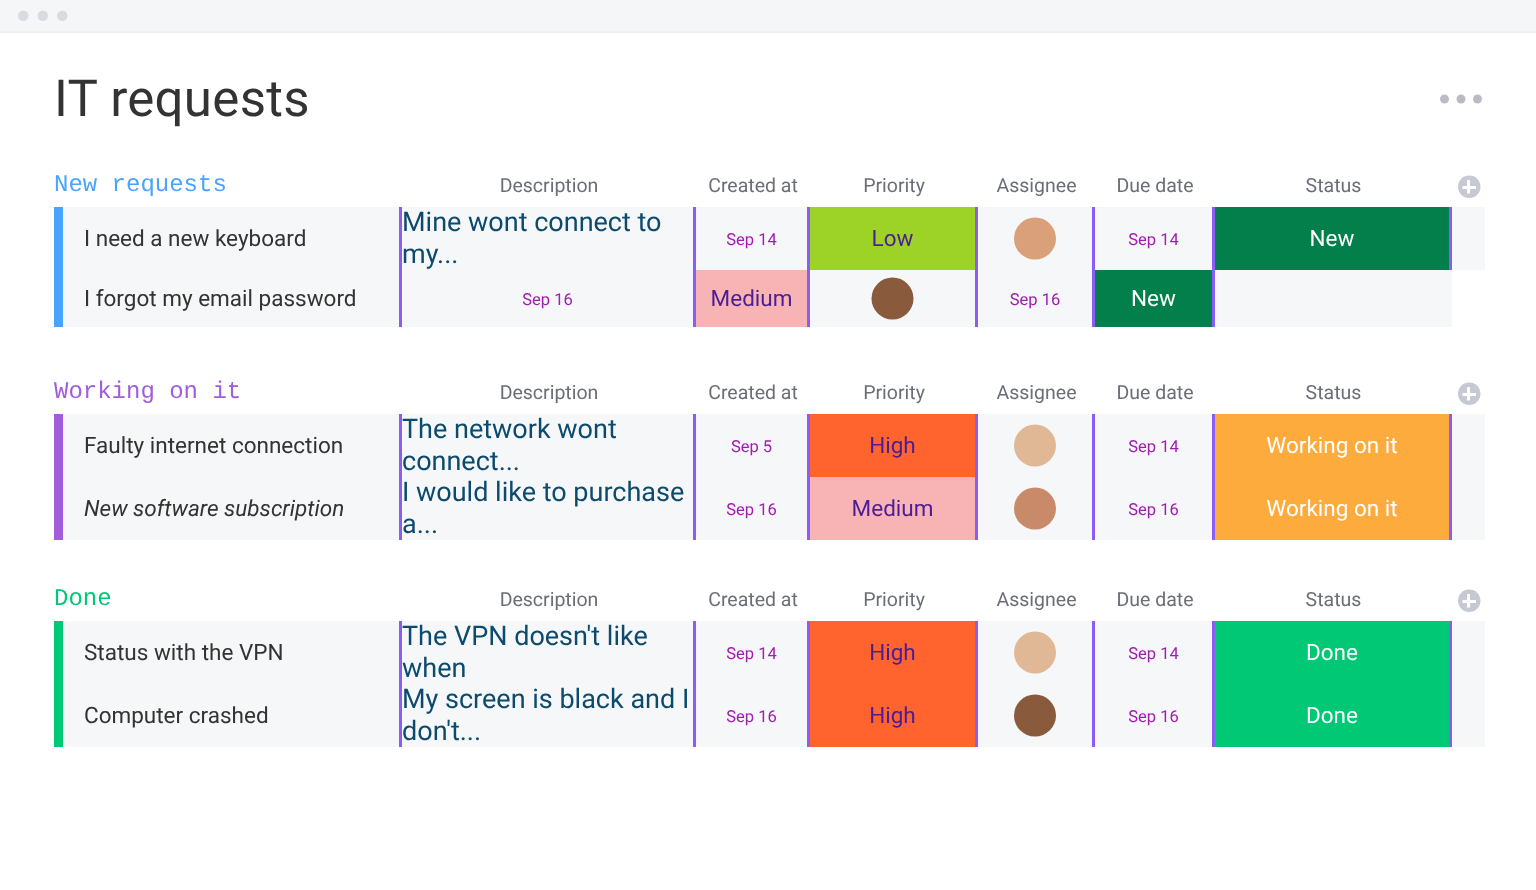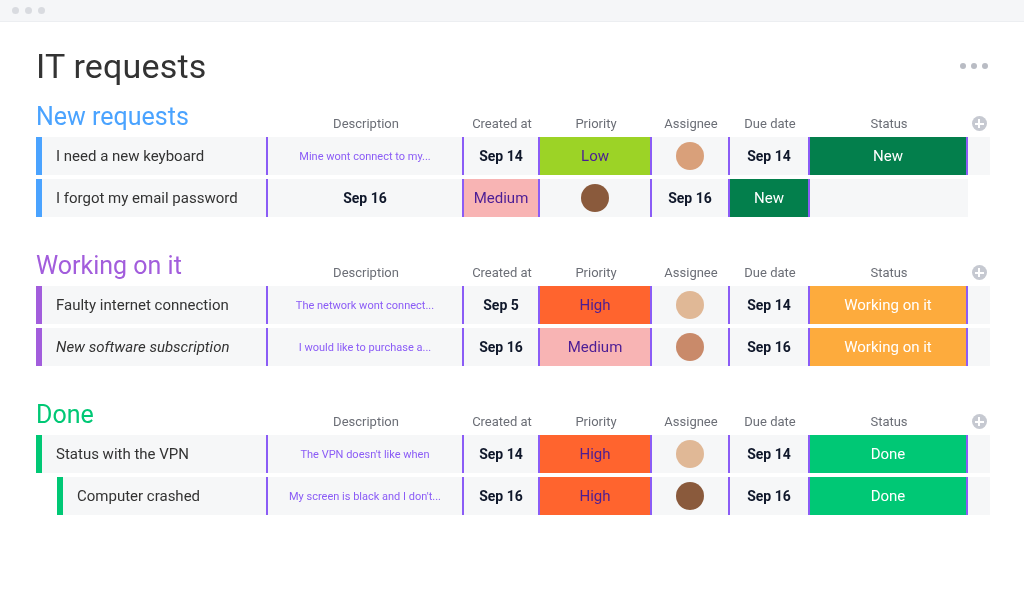--- a/index.html
+++ b/index.html
@@ -1,38 +1,38 @@
 <!DOCTYPE html>
 <html><head>
 <meta charset="utf-8">
 <style>
   * { box-sizing: border-box; margin: 0; padding: 0; }
   html, body { width: 1024px; height: 593px; font-family: -apple-system, BlinkMacSystemFont, "Segoe UI", Roboto, Helvetica, Arial, sans-serif; background: #fff; }
   .chrome-bar { height: 22px; background: #f5f6f8; border-bottom: 1px solid #eceef1; display: flex; align-items: center; padding-left: 12px; gap: 6px; }
   .chrome-dot { width: 7px; height: 7px; border-radius: 50%; background: #d9dbe0; }
   .page { padding: 24px 36px 0 36px; }
-  .title-row { display: flex; align-items: center; justify-content: space-between; margin-bottom: 16px; }
+  .title-row { display: flex; align-items: center; justify-content: space-between; margin-bottom: 28px; }
   .page-title { font-size: 34px; font-weight: 400; color: #333; letter-spacing: .2px; }
   .dots { display: flex; gap: 5px; cursor: pointer; }
   .dots span { width: 6px; height: 6px; border-radius: 50%; background: #b9bcc4; display: block; }
   .group { margin-bottom: 34px; }
   .group-header { display: grid; grid-template-columns: 232px 196px 76px 112px 78px 80px 158px 22px; align-items: end; column-gap: 0; padding-bottom: 6px; }
-  .group-name { font-size: 25px; font-weight: 400; }
+  .group-name { font-size: 16px; font-weight: 400; font-family: Liberation Mono, monospace; }
   .col-head { font-size: 13px; color: #6b6e76; text-align: center; font-weight: 400; }
   .plus-col { display: flex; justify-content: center; }
   .plus-icon { width: 15px; height: 15px; border-radius: 50%; background: #c6c9d1; position: relative; cursor: pointer; }
   .plus-icon::before, .plus-icon::after { content: ""; position: absolute; background: #fff; }
   .plus-icon::before { left: 3px; right: 3px; top: 6.5px; height: 2px; }
   .plus-icon::after { top: 3px; bottom: 3px; left: 6.5px; width: 2px; }
   .row { display: grid; grid-template-columns: 232px 196px 76px 112px 78px 80px 158px 22px; height: 38px; margin-bottom: 4px; }
   .cell { background: #f6f7f8; display: flex; align-items: center; justify-content: center; font-size: 14px; color: #333; border-right: 2px solid #8b5cf6; }
   .cell:last-child { border-right: none; }
   .cell.name { justify-content: flex-start; padding-left: 14px; border-left: 6px solid transparent; font-size: 15px; color: #333; }
-  .cell.desc { color: #8b5cf6; font-size: 11px; justify-content: center; }
-  .cell.created, .cell.due { color: #0f172a; font-size: 14px; font-weight: bold; }
+  .cell.desc { color: #0c4a6e; font-size: 18px; justify-content: center; }
+  .cell.created, .cell.due { color: #a21caf; font-size: 11px; }
   .cell.priority { color: #4c1d95; font-size: 15px; }
   .cell.status { color: #fff; font-size: 15px; }
   .cell.assignee { }
   .cell.tail { background: #f6f7f8; }
   .avatar { width: 28px; height: 28px; border-radius: 50%; display: flex; align-items: center; justify-content: center; font-size: 13px; color: #fff; }
 </style>
 </head>
 <body>
 
 <div class="chrome-bar">
@@ -147,21 +147,21 @@
           <div class="cell created">Sep 14</div>
           <div class="cell priority" style="background: rgb(255, 100, 46);">High</div>
           <div class="cell assignee">
             <div class="avatar" style="background: rgb(224, 184, 150);"></div>
           </div>
           <div class="cell due">Sep 14</div>
           <div class="cell status" style="background: rgb(0, 200, 117);">Done</div>
           <div class="cell tail"></div>
         </div>
         <div class="row">
-          <div class="cell name" style="border-left-color: rgb(0, 200, 117); margin-left: 21px;">Computer crashed</div>
+          <div class="cell name" style="border-left-color: rgb(0, 200, 117);">Computer crashed</div>
           <div class="cell desc">My screen is black and I don't...</div>
           <div class="cell created">Sep 16</div>
           <div class="cell priority" style="background: rgb(255, 100, 46);">High</div>
           <div class="cell assignee">
             <div class="avatar" style="background: rgb(138, 90, 60);"></div>
           </div>
           <div class="cell due">Sep 16</div>
           <div class="cell status" style="background: rgb(0, 200, 117);">Done</div>
           <div class="cell tail"></div>
         </div>

